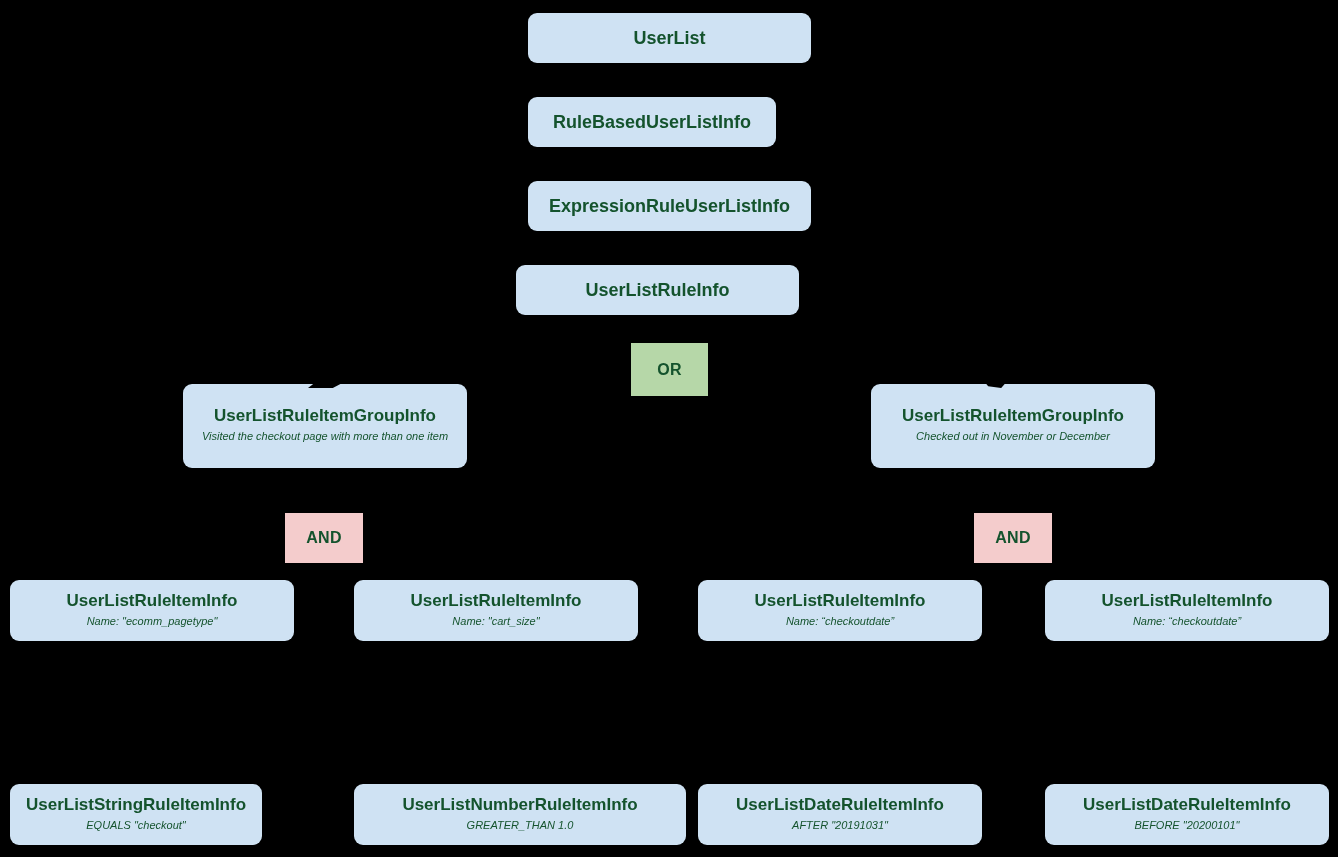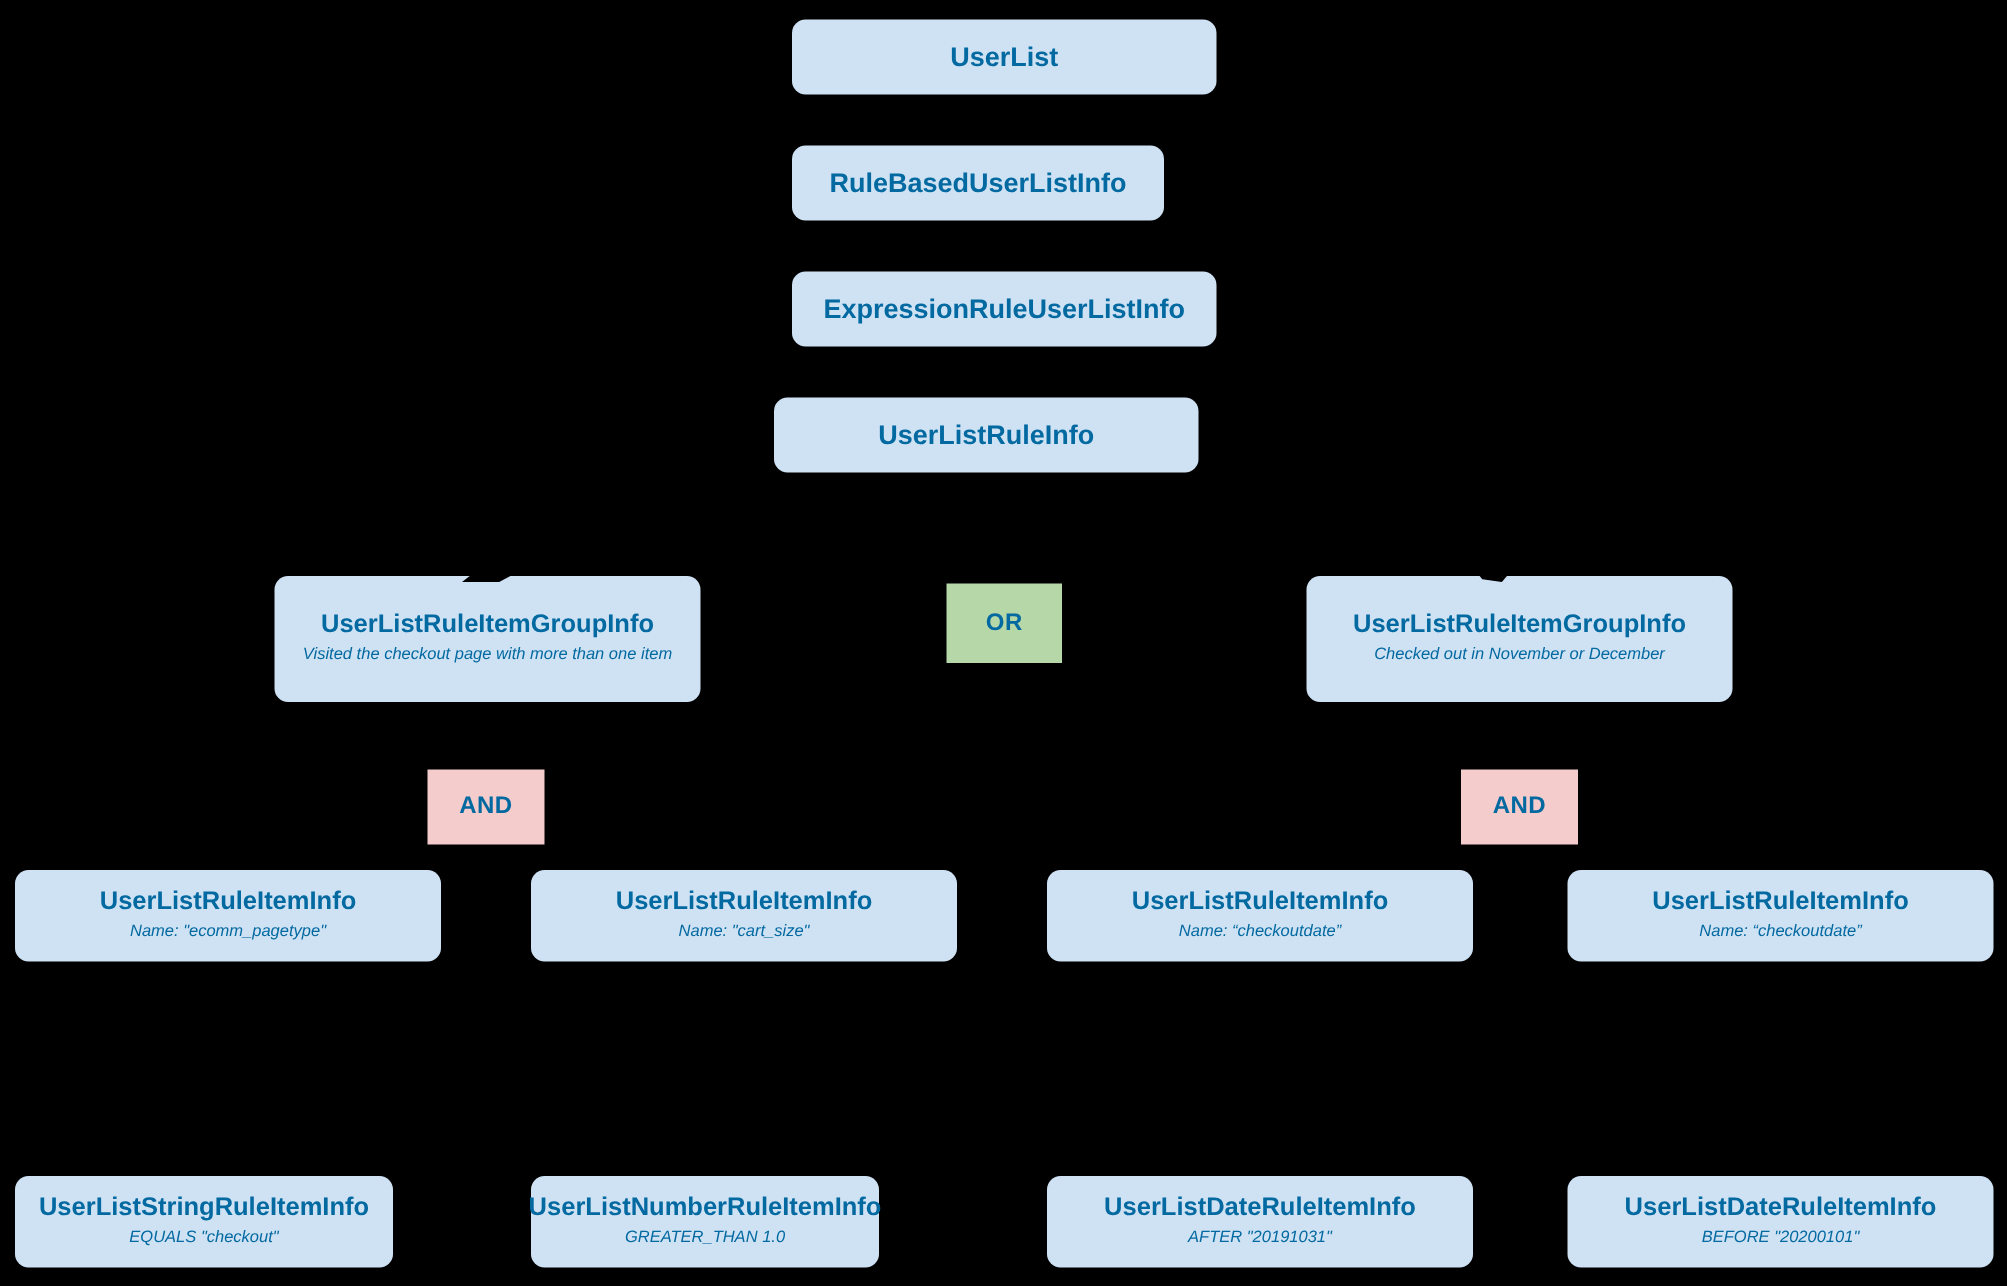--- a/index.html
+++ b/index.html
@@ -7,21 +7,21 @@
     padding: 0;
     background: #000000;
   }
   .canvas {
     position: relative;
     width: 1338px;
     height: 857px;
     background: #000000;
     overflow: hidden;
     font-family: "Liberation Sans", "DejaVu Sans", sans-serif;
-    color: #0369a1;
+    color: #14532d;
   }
   .box {
     position: absolute;
     display: flex;
     flex-direction: column;
     align-items: center;
     justify-content: center;
     text-align: center;
     box-sizing: border-box;
   }
@@ -79,21 +79,21 @@
   </div>
 
   <div class="box node" style="left:528px; top:181px; width:283px; height:50px;">
     <span class="chain-label">ExpressionRuleUserListInfo</span>
   </div>
 
   <div class="box node" style="left:516px; top:265px; width:283px; height:50px;">
     <span class="chain-label">UserListRuleInfo</span>
   </div>
 
-  <div class="box op op-or" style="left:631px; top:343px; width:77px; height:53px;margin-top:46px;">
+  <div class="box op op-or" style="left:631px; top:343px; width:77px; height:53px;">
     <span>OR</span>
   </div>
 
   <div class="box node" style="left:183px; top:384px; width:284px; height:84px;">
     <span class="node-title">UserListRuleItemGroupInfo</span>
     <span class="node-sub">Visited the checkout page with more than one item</span>
   </div>
 
   <div class="box node" style="left:871px; top:384px; width:284px; height:84px;">
     <span class="node-title">UserListRuleItemGroupInfo</span>
@@ -129,21 +129,21 @@
   <div class="box node" style="left:1045px; top:580px; width:284px; height:61px;">
     <span class="node-title">UserListRuleItemInfo</span>
     <span class="node-sub">Name: “checkoutdate”</span>
   </div>
 
   <div class="box node" style="left:10px; top:784px; width:252px; height:61px;">
     <span class="node-title">UserListStringRuleItemInfo</span>
     <span class="node-sub">EQUALS "checkout"</span>
   </div>
 
-  <div class="box node" style="left:354px; top:784px; width:232px; height:61px;">
+  <div class="box node" style="left:354px; top:784px; width:332px; height:61px;">
     <span class="node-title">UserListNumberRuleItemInfo</span>
     <span class="node-sub">GREATER_THAN 1.0</span>
   </div>
 
   <div class="box node" style="left:698px; top:784px; width:284px; height:61px;">
     <span class="node-title">UserListDateRuleItemInfo</span>
     <span class="node-sub">AFTER "20191031"</span>
   </div>
 
   <div class="box node" style="left:1045px; top:784px; width:284px; height:61px;">

